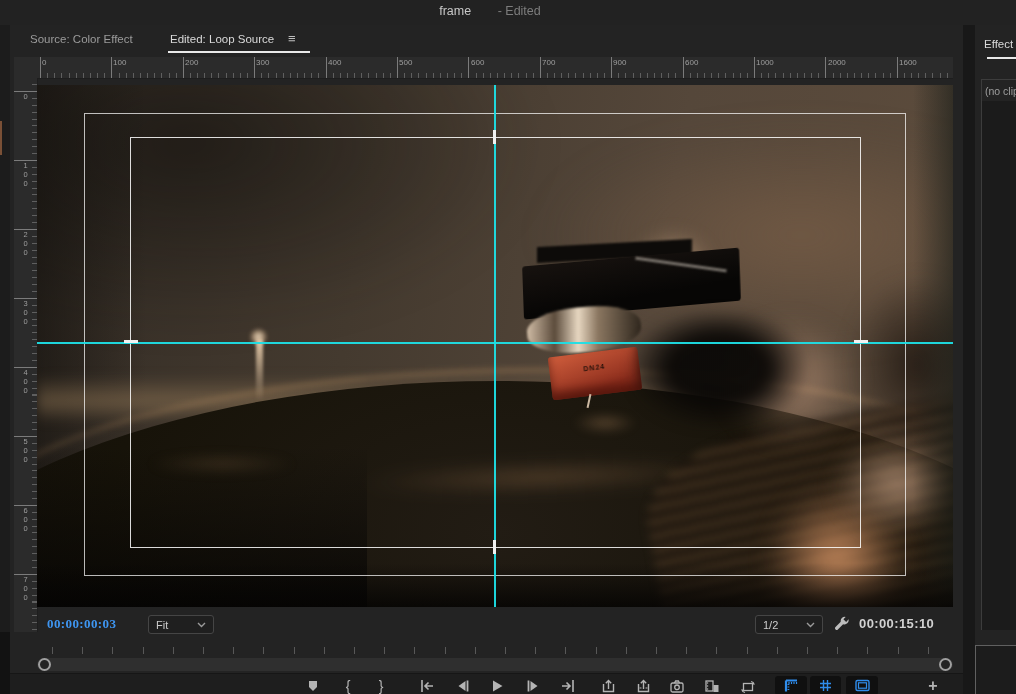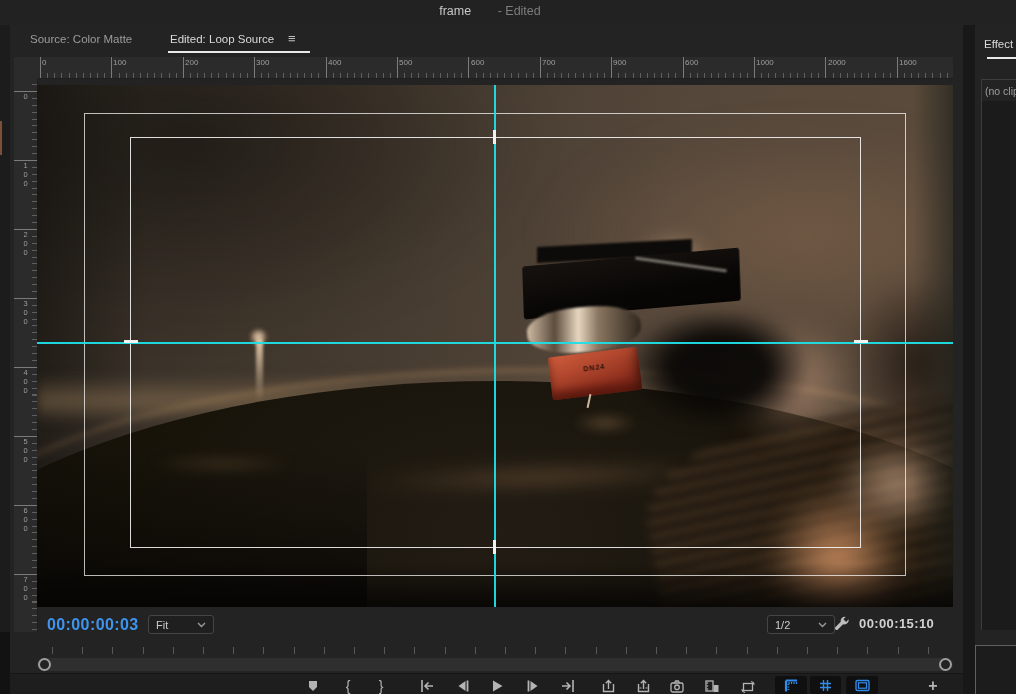--- a/index.html
+++ b/index.html
@@ -87,26 +87,26 @@
   .safe-outer{left:47px;top:28px;width:822px;height:463px;border:1px solid rgba(255,255,255,.72);box-sizing:border-box;}
   .safe-inner{left:93px;top:52px;width:731px;height:411px;border:1px solid rgba(255,255,255,.85);box-sizing:border-box;}
   .guide-v{left:457px;top:0;width:2px;height:522px;background:#1edfe6;opacity:.95;}
   .guide-h{left:0;top:257px;width:916px;height:2px;background:#1edfe6;opacity:.95;}
   .handle{background:#f2f2f2;}
   .handle-top{left:456px;top:45px;width:3px;height:14px;}
   .handle-bottom{left:456px;top:455px;width:3px;height:14px;}
   .handle-left{left:87px;top:255px;width:14px;height:3px;}
   .handle-right{left:817px;top:255px;width:14px;height:3px;}
   
-  .tc-current{left:37px;top:591px;font-size:16px;font-weight:bold;letter-spacing:.4px;color:#3e95f0;}
+  .tc-current{left:37px;top:591px;font-size:13px;font-weight:bold;letter-spacing:.4px;color:#3e95f0;font-family:Liberation Serif, serif;}
   .tc-duration{left:849px;top:591px;font-size:13px;font-weight:bold;letter-spacing:.4px;color:#d2d2d2;}
   .select{position:absolute;height:19px;background:#1f1f1f;border:1px solid #454545;border-radius:3px;box-sizing:border-box;
     display:flex;align-items:center;justify-content:space-between;padding:0 7px;color:#cccccc;font-size:11px;}
   .select-fit{left:138px;top:590px;width:66px;}
-  .select-half{left:745px;top:590px;width:68px;margin-left:12px;}
+  .select-half{left:745px;top:590px;width:68px;}
   .wrench-btn{left:820px;top:588px;width:22px;height:22px;display:flex;align-items:center;justify-content:center;}
   
   .scrubber{left:27px;top:618px;width:916px;height:15px;
     background-image:repeating-linear-gradient(to right,#585858 0 1px,transparent 1px 30.2px);
     background-position:15px 4px;background-size:100% 7px;background-repeat:no-repeat;}
   .track{left:27px;top:633px;width:916px;height:13px;background:#2f2f2f;border-radius:7px;}
   .knob{position:absolute;top:0;width:13px;height:13px;border-radius:50%;border:2px solid #9f9f9f;background:#232323;box-sizing:border-box;}
   .knob-l{left:1px;}
   .knob-r{left:902px;}
   
@@ -137,21 +137,21 @@
   </div>
 </div>
 
 <div class="abs left-strip">
   <div class="abs left-sliver"></div>
   <div class="abs left-bottom"></div>
 </div>
 
 <div class="abs panel">
 
-  <div class="tab tab-source">Source: Color Matte</div>
+  <div class="tab tab-source">Source: Color Effect</div>
   <div class="tab tab-program">Edited: Loop Source</div>
   <div class="tab-menu">≡</div>
   <div class="abs tab-underline"></div>
 
   <div class="abs ruler-corner"></div>
   <div class="abs h-ruler">
     <span class="hlab" style="left:3px">0</span>
     <span class="hlab" style="left:74px">100</span>
     <span class="hlab" style="left:146px">200</span>
     <span class="hlab" style="left:217px">300</span>

